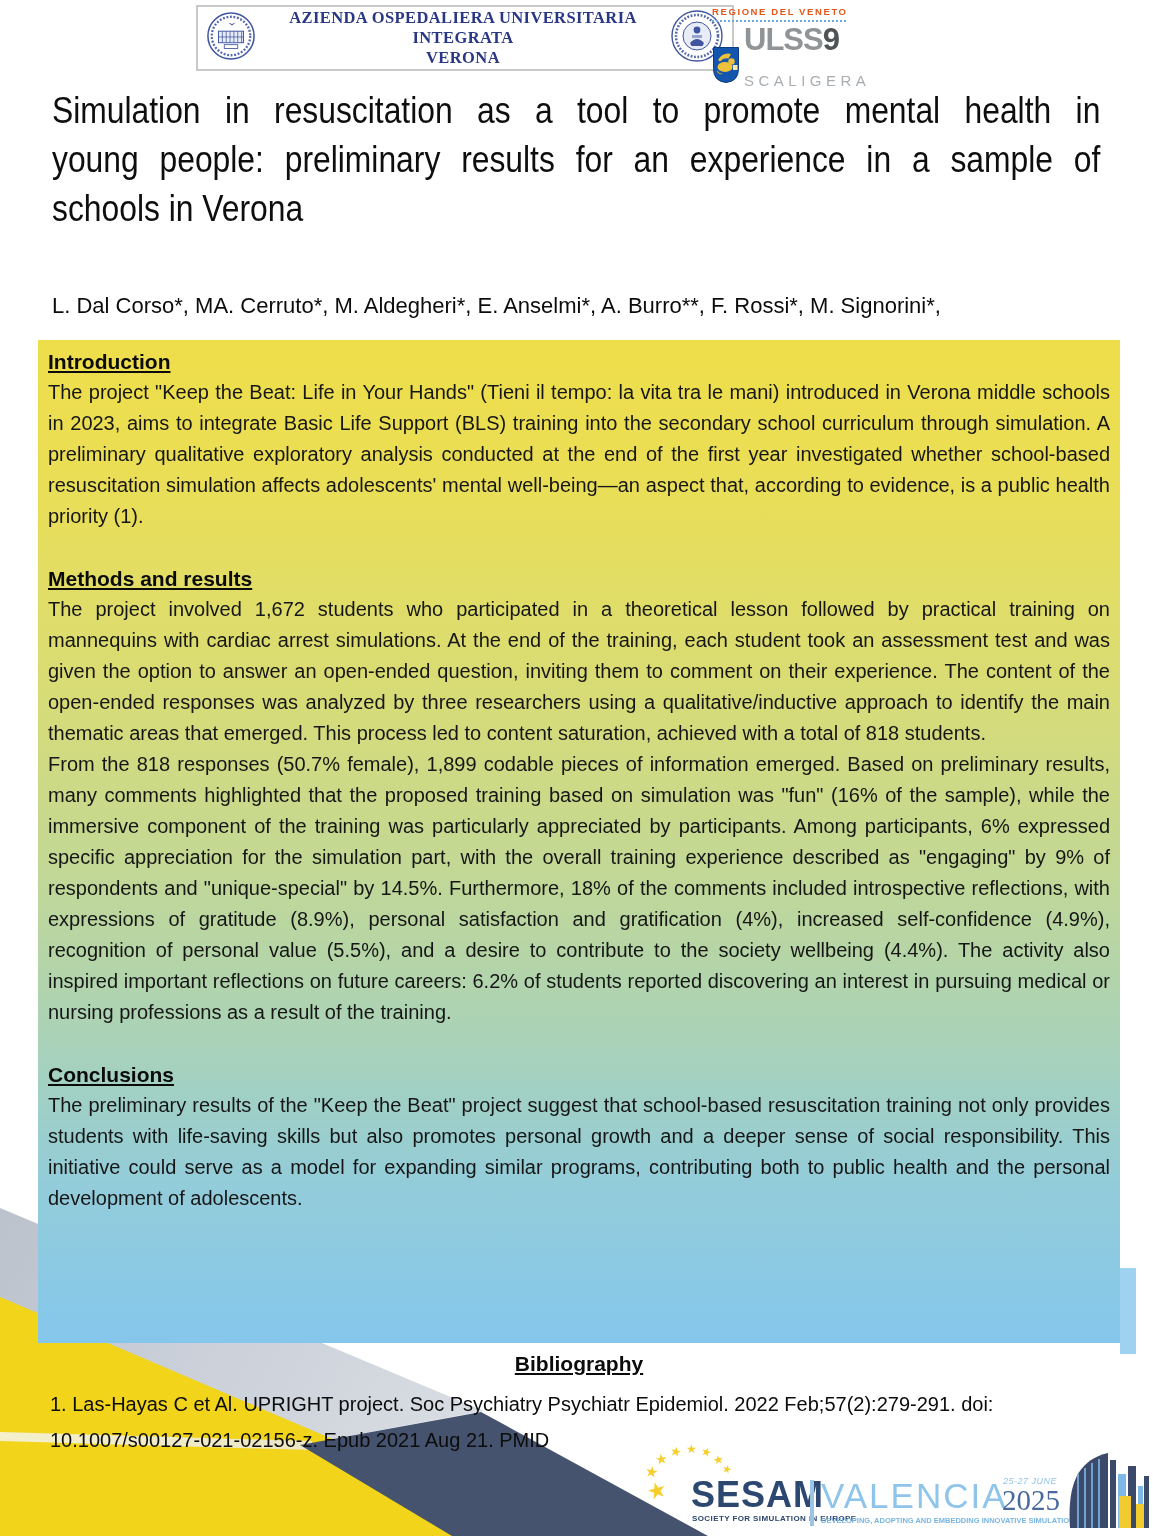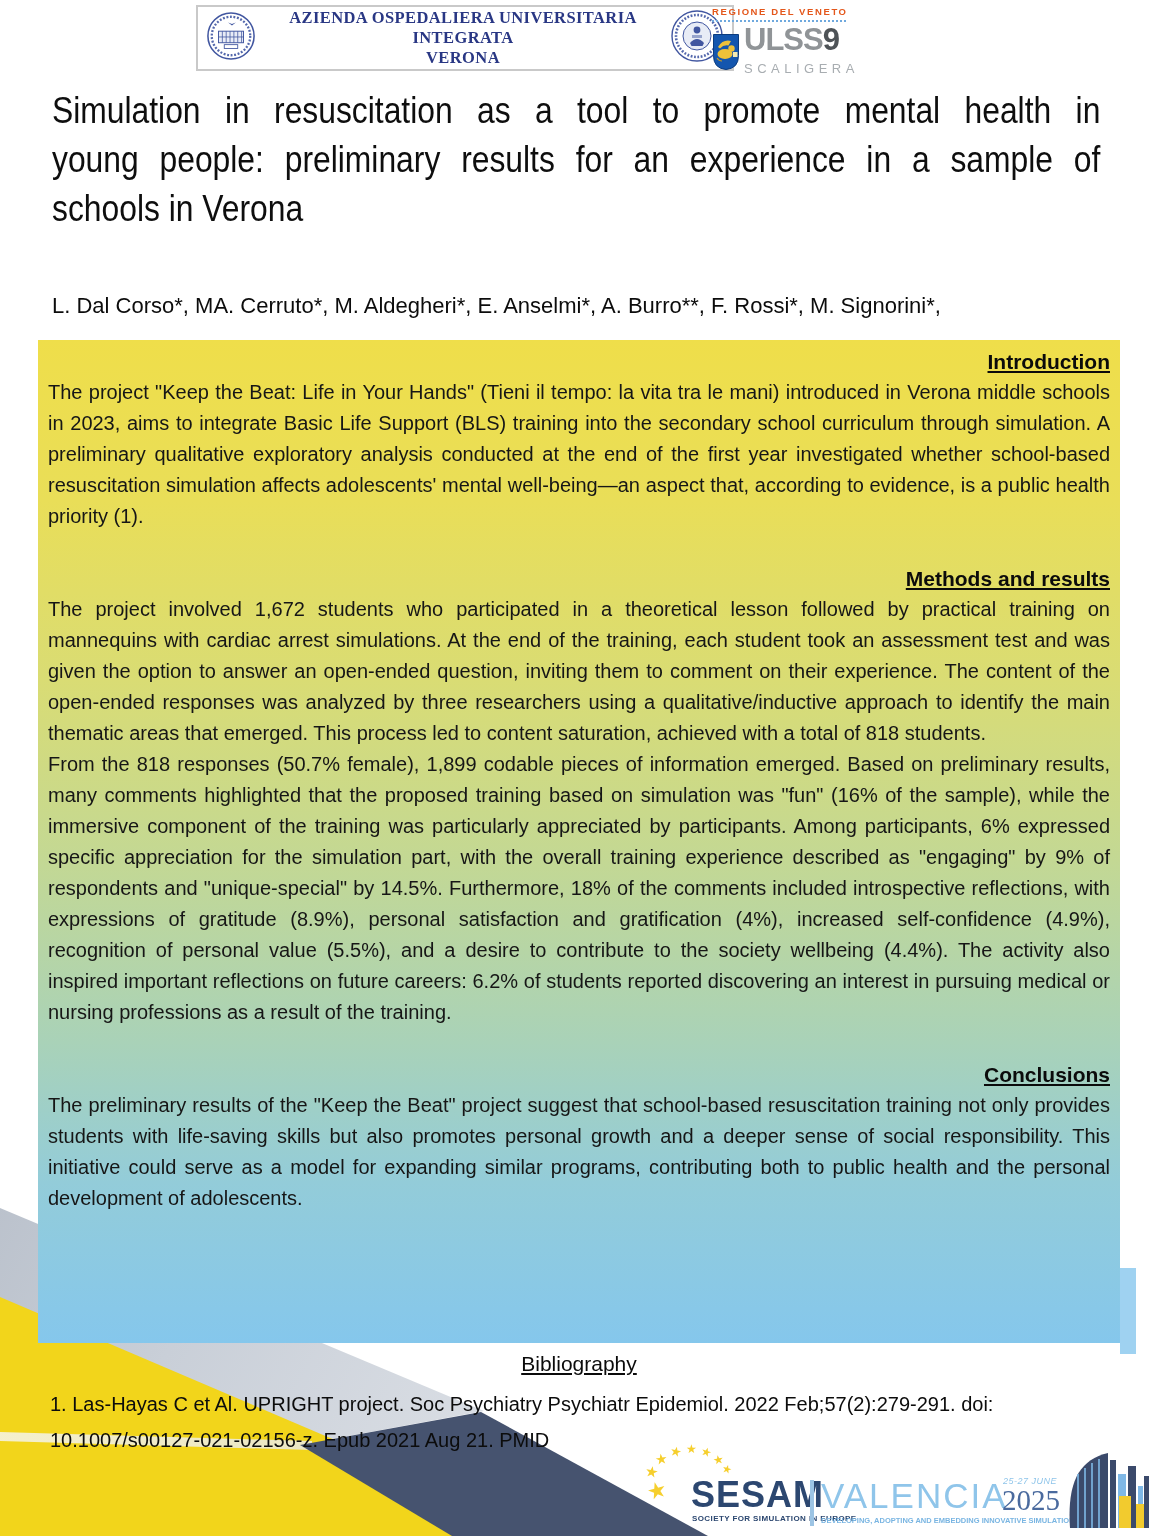--- a/index.html
+++ b/index.html
@@ -23,41 +23,41 @@
   .hosp-name{flex:1;text-align:center;font-family:"Liberation Serif",serif;font-weight:bold;
              color:#293784;font-size:16.5px;line-height:20px;letter-spacing:.4px;}
   .seal{flex:0 0 auto;}
   .ulss{left:712px;top:6px;width:134px;z-index:2;}
   .regione{font-size:9.5px;font-weight:bold;color:#E4571B;letter-spacing:1.6px;text-align:center;
            border-bottom:2px dotted #6FA9DE;padding-bottom:3px;white-space:nowrap;}
   .ulss-row{display:flex;align-items:flex-end;margin-top:2px;}
   .ulss-text{margin-left:4px;line-height:1;}
   .ulss-big{font-size:31px;font-weight:bold;letter-spacing:-1px;}
   .ulss-big .u{color:#909497;} .ulss-big .n{color:#4E5357;}
-  .ulss-sub{font-size:13px;color:#A8ADB1;letter-spacing:4.5px;margin-top:7px;}
+  .ulss-sub{font-size:15px;color:#A8ADB1;letter-spacing:4.5px;margin-top:18px;}
 
   
   .title{left:52px;top:86px;width:1219px;transform:scaleX(.86);transform-origin:left top;
          font-size:37px;line-height:49px;color:#0e0e0e;letter-spacing:0;z-index:2;}
   .title .jline{text-align:justify;text-align-last:justify;}
   .authors{left:52px;top:216px;width:1048px;font-size:22px;line-height:36px;color:#0c0c0c;
            white-space:pre-wrap;z-index:2;}
   .authors .center{text-align:center;}
 
   
   .content-box{left:38px;top:340px;width:1082px;height:1003px;z-index:2;overflow:hidden;
     background:linear-gradient(180deg,#EFDE4A 0%,#E9DE58 16%,#D9DC74 34%,#C3D894 52%,#A9D2B8 70%,#93CCD9 84%,#85C7EC 100%);
     padding:4px 10px;box-sizing:border-box;}
-  .sec-heading{font-size:21px;font-weight:bold;text-decoration:underline;text-align:right;
+  .sec-heading{font-size:21px;font-weight:bold;text-decoration:underline;text-align:left;
                line-height:31px;margin-top:31px;color:#0b0b0b;}
   .sec-heading.first{margin-top:2px;}
   .sec-body{font-size:20px;line-height:31px;text-align:justify;color:#161616;margin:0;}
 
   
-  .bib-heading{left:38px;top:1352px;width:1082px;text-align:center;font-size:21px;font-weight:normal;
+  .bib-heading{left:38px;top:1352px;width:1082px;text-align:center;font-size:21px;font-weight:bold;
                text-decoration:underline;color:#0b0b0b;z-index:2;}
   .bib-ref{left:50px;top:1386px;width:1070px;font-size:20px;line-height:36px;color:#0c0c0c;z-index:2;}
 
   
   .conf{left:645px;top:1446px;width:508px;height:90px;z-index:3;}
   .conf .star{position:absolute;color:#F6CF2D;line-height:1;}
   .sesam{position:absolute;left:46px;top:28px;font-size:36px;font-weight:bold;color:#2C4770;letter-spacing:1px;}
   .sesam-tag{position:absolute;left:47px;top:68px;font-size:8px;font-weight:bold;color:#2C4770;letter-spacing:.4px;white-space:nowrap;}
   .conf-sep{position:absolute;left:165px;top:34px;width:4px;height:46px;background:#9CC4E4;}
   .valencia{position:absolute;left:176px;top:30px;font-size:35px;color:#8FC5EA;letter-spacing:2px;font-weight:normal;}

